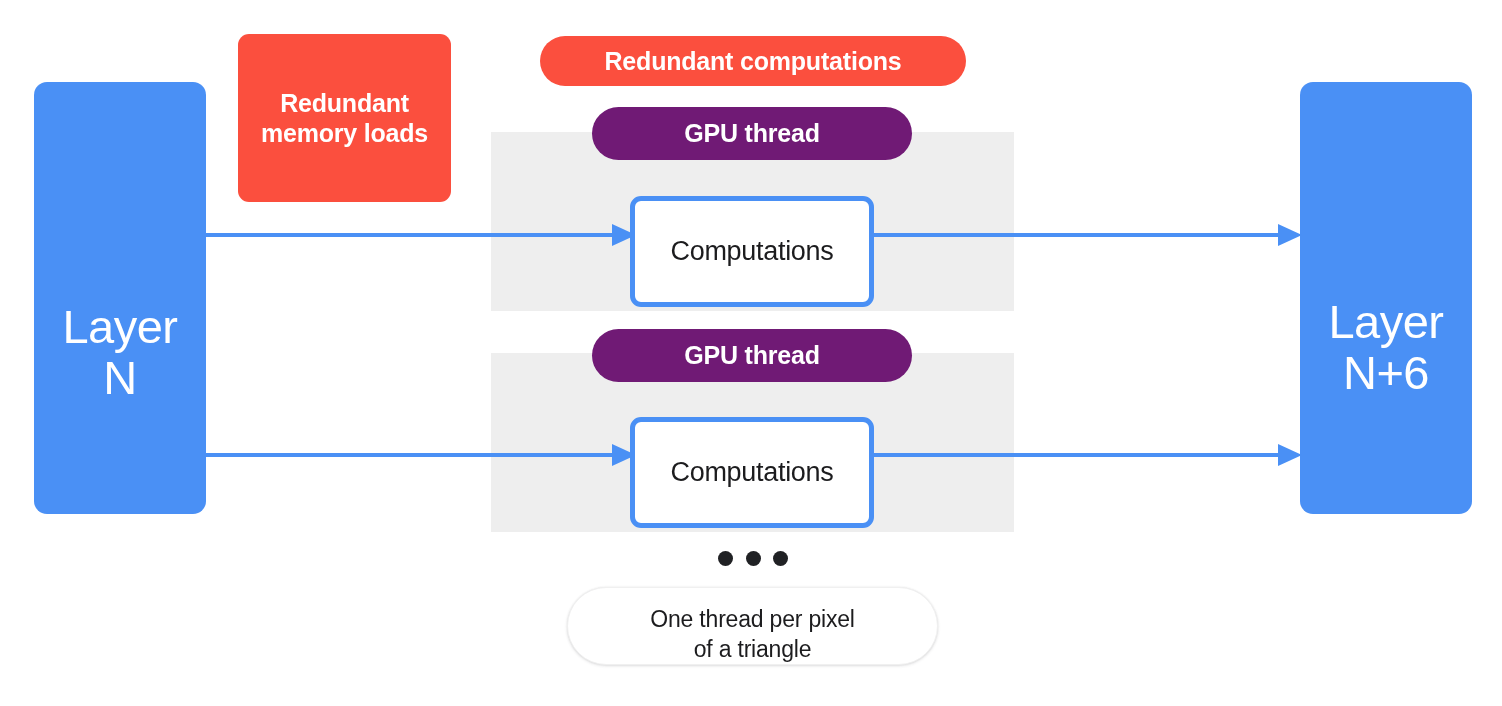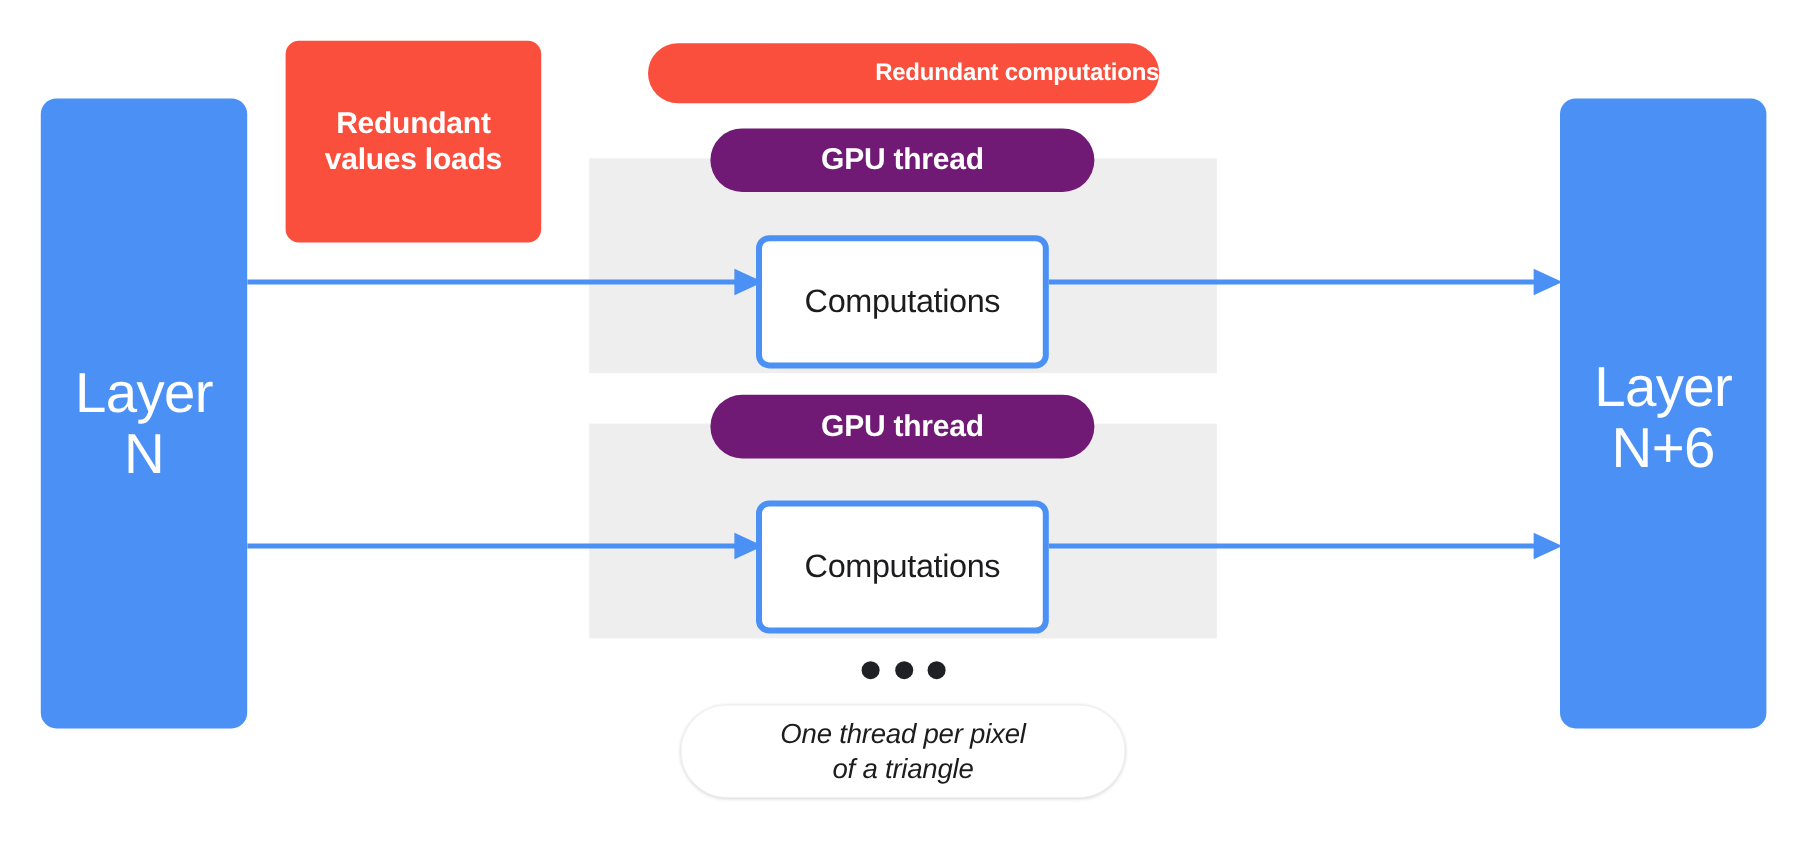--- a/index.html
+++ b/index.html
@@ -18,21 +18,21 @@
     height: 706px;
     background: #ffffff;
     overflow: hidden;
   }
 
   
   .layer-block {
     position: absolute;
     width: 172px;
     top: 82px;
-    height: 525px;
+    height: 432px;
     background: #4a90f5;
     border-radius: 13px;
     color: #ffffff;
     font-size: 47px;
     font-weight: 400;
     line-height: 1.08;
     text-align: center;
     letter-spacing: -0.5px;
     box-sizing: border-box;
     display: flex;
@@ -128,26 +128,26 @@
 
   .callout-pill {
     position: absolute;
     left: 540px;
     top: 36px;
     width: 426px;
     height: 50px;
     background: #fb4f3e;
     border-radius: 25px;
     color: #ffffff;
-    font-size: 20px;
+    font-size: 25px;
     font-weight: bold;
     letter-spacing: -0.2px;
     display: flex;
     align-items: center;
-    justify-content: flex-end;
+    justify-content: center;
   }
 
   
   #ellipsis {
     position: absolute;
     left: 718px;
     top: 550px;
     width: 70px;
     height: 16px;
     display: flex;
@@ -167,29 +167,28 @@
     left: 567px;
     top: 587px;
     width: 371px;
     height: 78px;
     background: #ffffff;
     border: 1px solid #f0f0f0;
     border-radius: 39px;
     box-shadow: 0 1px 3px rgba(60,64,67,0.16), 0 0 2px rgba(60,64,67,0.08);
     box-sizing: border-box;
     display: flex;
-    align-items: center;
+    align-items: flex-end;
     justify-content: center;
     text-align: center;
     color: #1c1c1e;
     font-size: 23px;
     font-weight: 400;
     line-height: 1.28;
     letter-spacing: -0.2px;
-    font-style: italic;
   }
 </style>
 </head>
 <body>
 
 <div id="canvas">
 
   <div class="layer-block" id="layer-n">
     <span class="layer-line">Layer</span>
     <span class="layer-line">N</span>
@@ -229,21 +228,21 @@
   </div>
 
   <div class="comp-box" id="comp-box-1">
     <span>Computations</span>
   </div>
   <div class="comp-box" id="comp-box-2">
     <span>Computations</span>
   </div>
 
   <div class="callout-box" id="callout-mem">
-    <span>Redundant values loads</span>
+    <span>Redundant memory loads</span>
   </div>
 
   <div class="callout-pill" id="callout-comp">
     <span>Redundant computations</span>
   </div>
 
 
   <div id="ellipsis">
     <span class="dot"></span>
     <span class="dot"></span>

